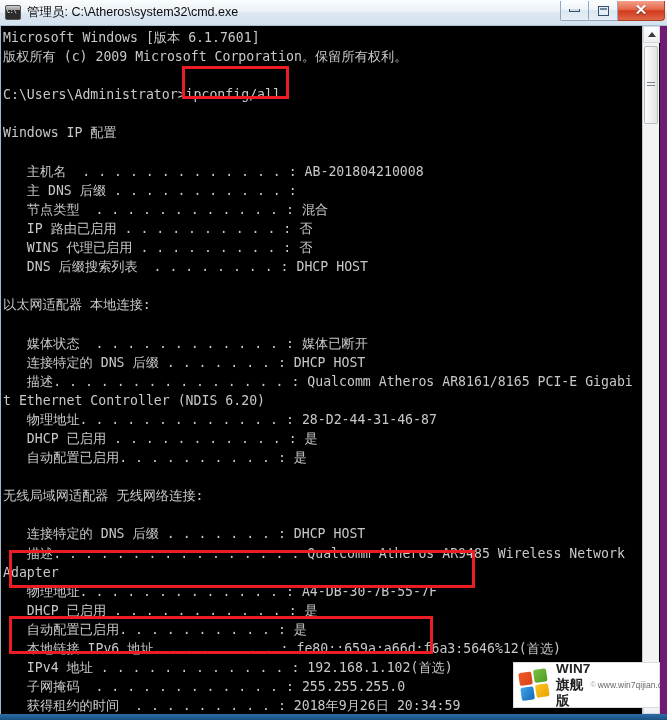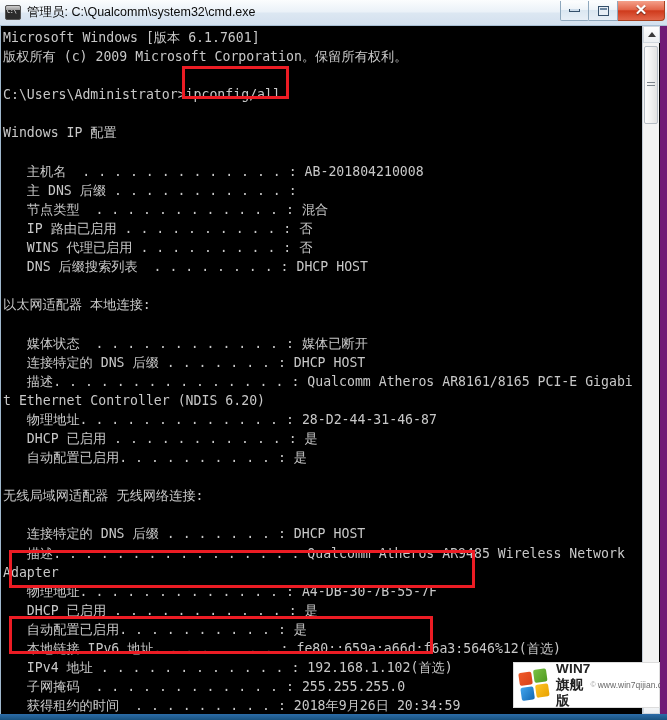--- a/index.html
+++ b/index.html
@@ -278,21 +278,21 @@
   <div class="blur-blob" style="left:318px;top:9px;width:130px;height:9px;background:#9aa5ae;"></div>
   <div class="blur-blob" style="left:470px;top:6px;width:10px;height:15px;background:#8fb25a;"></div>
   <div class="blur-blob" style="left:488px;top:10px;width:48px;height:8px;background:#a3adb6;"></div>
   <div class="blur-blob" style="left:250px;top:706px;width:330px;height:8px;background:#8ea8c4;"></div>
 </div>
 
 <div id="cmd-window">
 
   <div id="titlebar">
     <div id="title-icon"></div>
-    <span id="title-text">管理员: C:\Qualcomm\system32\cmd.exe</span>
+    <span id="title-text">管理员: C:\Atheros\system32\cmd.exe</span>
 
     <div id="win-buttons">
       <div class="win-btn minimize">
         <span class="glyph-min"></span>
       </div>
       <div class="win-btn maximize">
         <span class="glyph-max"></span>
       </div>
       <div class="win-btn close">
         <span class="glyph-close">✕</span>

